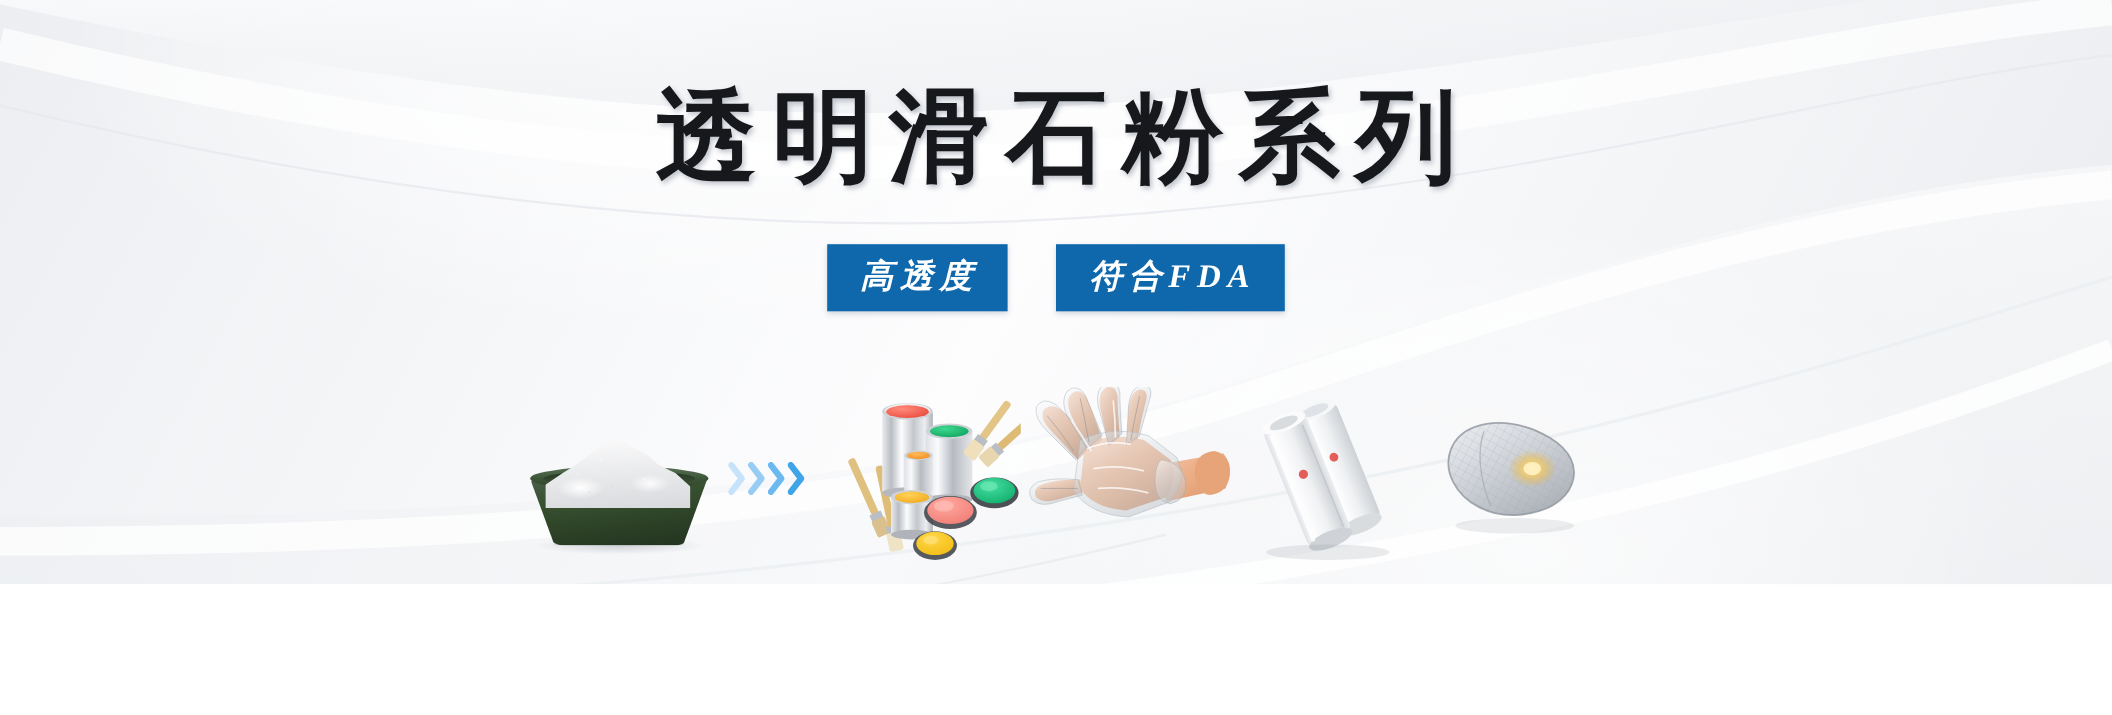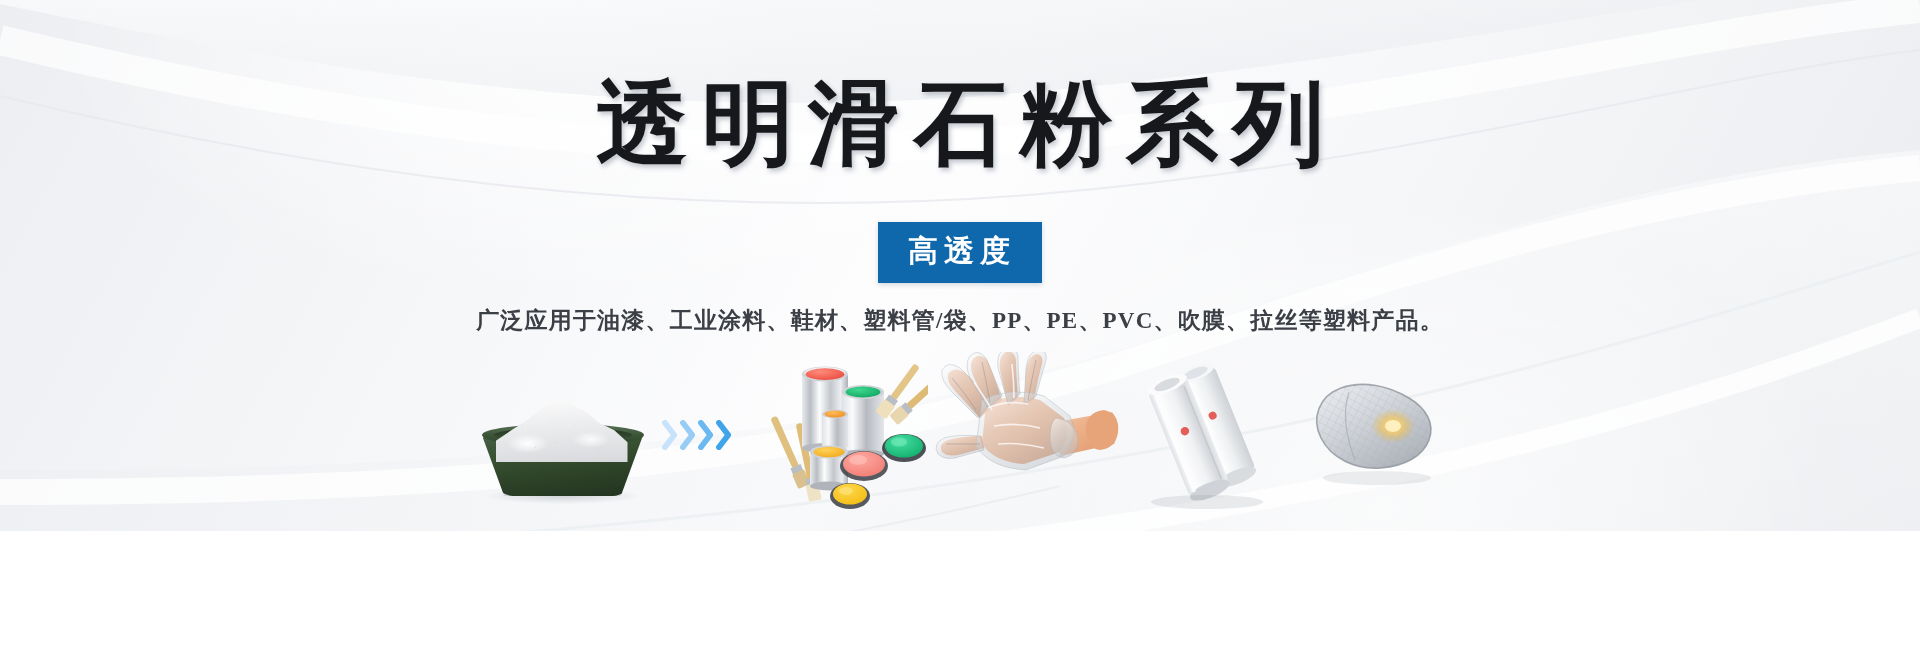--- a/index.html
+++ b/index.html
@@ -31,21 +31,21 @@
     font-size:92px;
     line-height:1.0;
     letter-spacing:14px;
     color:#16181c;
     text-shadow:2px 3px 5px rgba(120,128,145,.45), 0 1px 0 rgba(255,255,255,.6);
     white-space:nowrap;
     padding-left:14px;
   }
   
   .badges { position:absolute; left:0; top:222px; width:1920px;
-            display:flex; justify-content:center; align-items:center; gap:44px; }
+            display:flex; justify-content:center; align-items:center; gap:44px;font-style:italic; }
   .badge {
     background:#0f68ab;
     color:#ffffff;
     font-family:"Liberation Serif", serif;
     font-weight:700;
     font-size:30px;
     letter-spacing:6px;
     padding:9px 26px 11px 30px;
     white-space:nowrap;
     box-shadow:0 2px 5px rgba(30,60,90,.18);
@@ -154,25 +154,23 @@
     <path d="M0,604 C560,600 1020,556 1420,468 C1670,412 1820,356 1920,318" fill="none" stroke="#ffffff" stroke-width="20" opacity=".8"></path>
     <path d="M60,650 C420,604 760,560 1060,486" fill="none" stroke="#e8ebee" stroke-width="2" opacity=".8"></path>
   </svg>
 
   <div class="headline-wrap">
     <span class="headline">透明滑石粉系列</span>
   </div>
 
   <div class="badges">
     <span class="badge">高透度</span>
+    <span class="badge">符合FDA</span>
   </div>
 
-  <div class="subtitle">
-    <span>广泛应用于油漆、工业涂料、鞋材、塑料管/袋、PP、PE、PVC、吹膜、拉丝等塑料产品。</span>
-  </div>
 
   <div class="strip">
 
     <div class="cell c-bowl">
       <div class="bowl-shadow"></div>
       <div class="bowl-body"></div>
       <div class="bowl-rim"></div>
       <div class="bowl-rim-inner"></div>
       <div class="bowl-powder"></div>
     </div>

